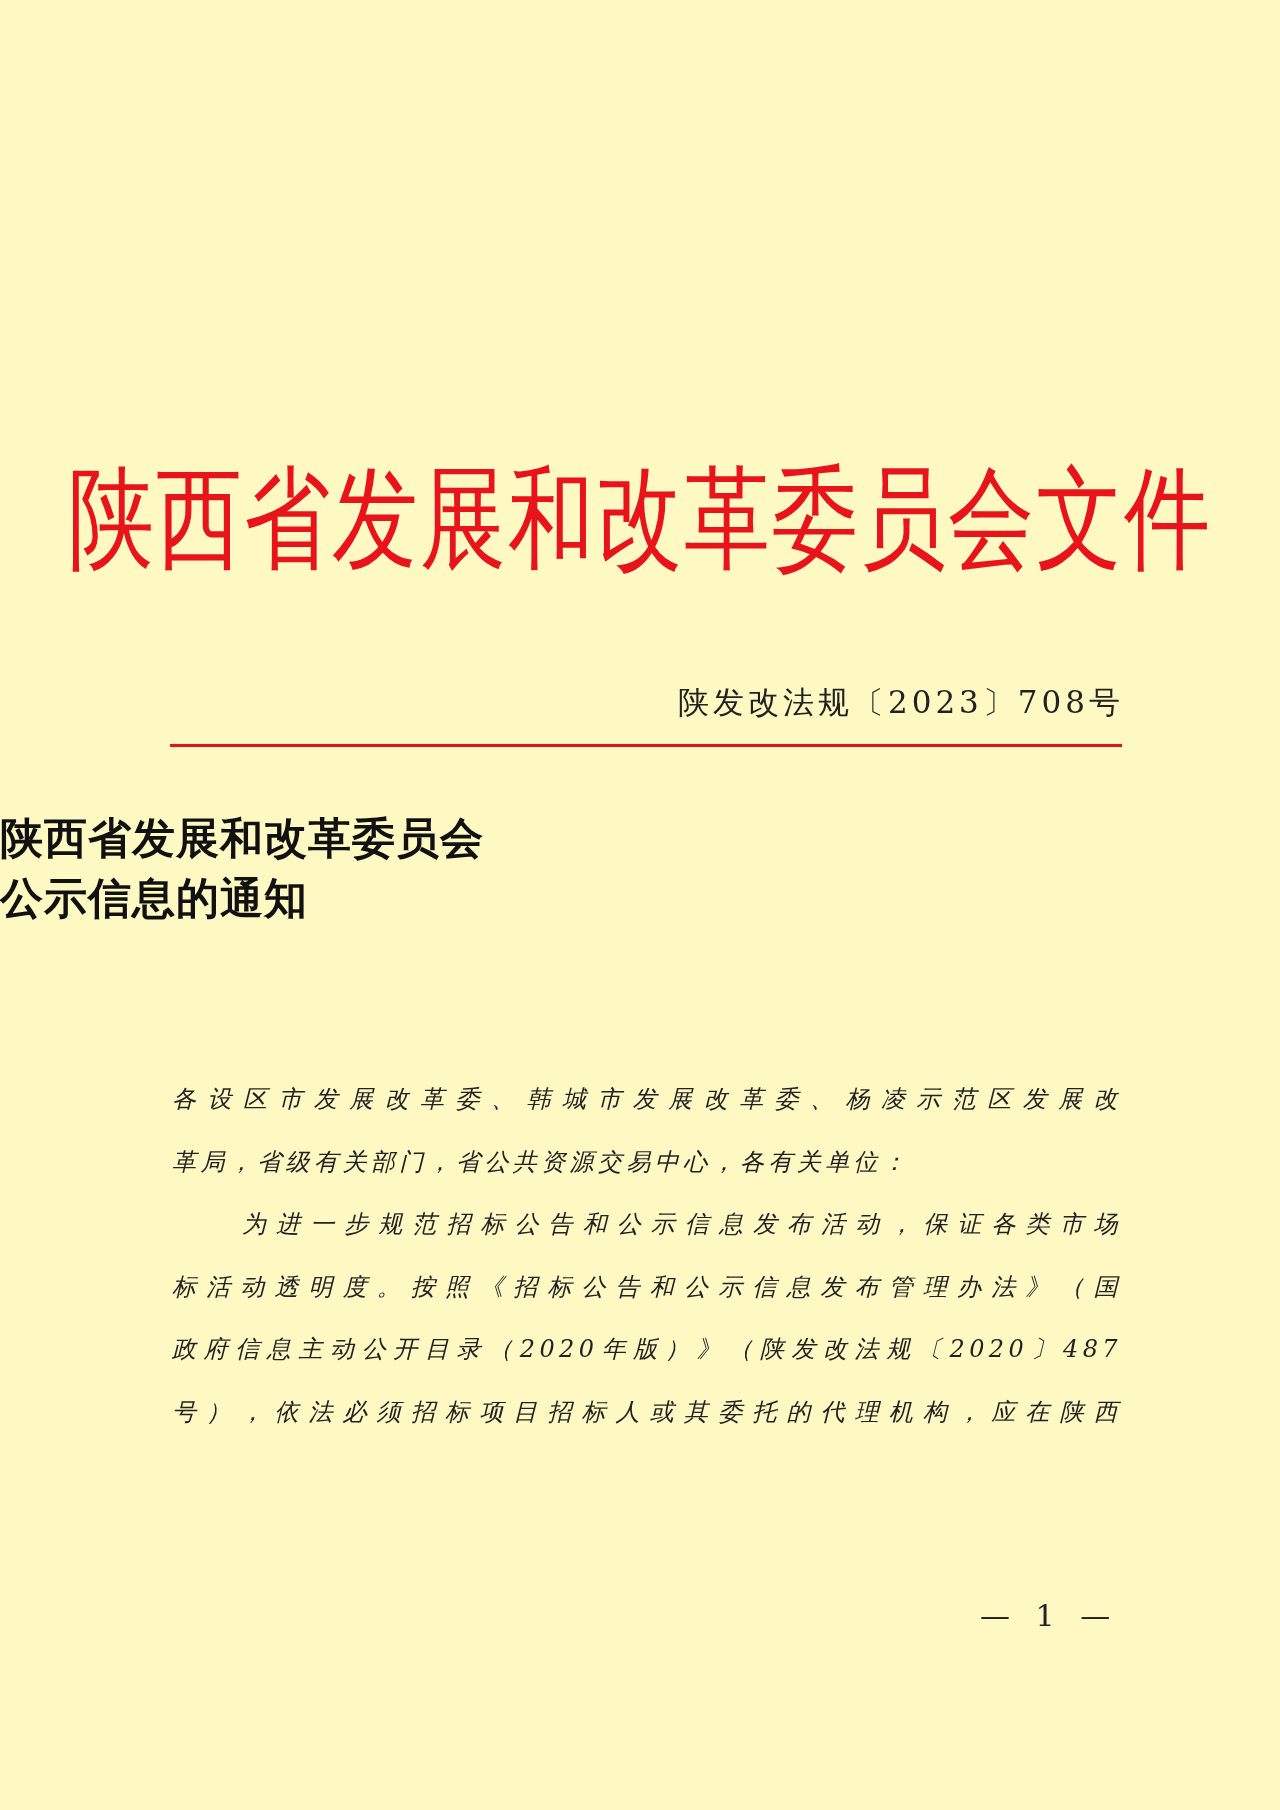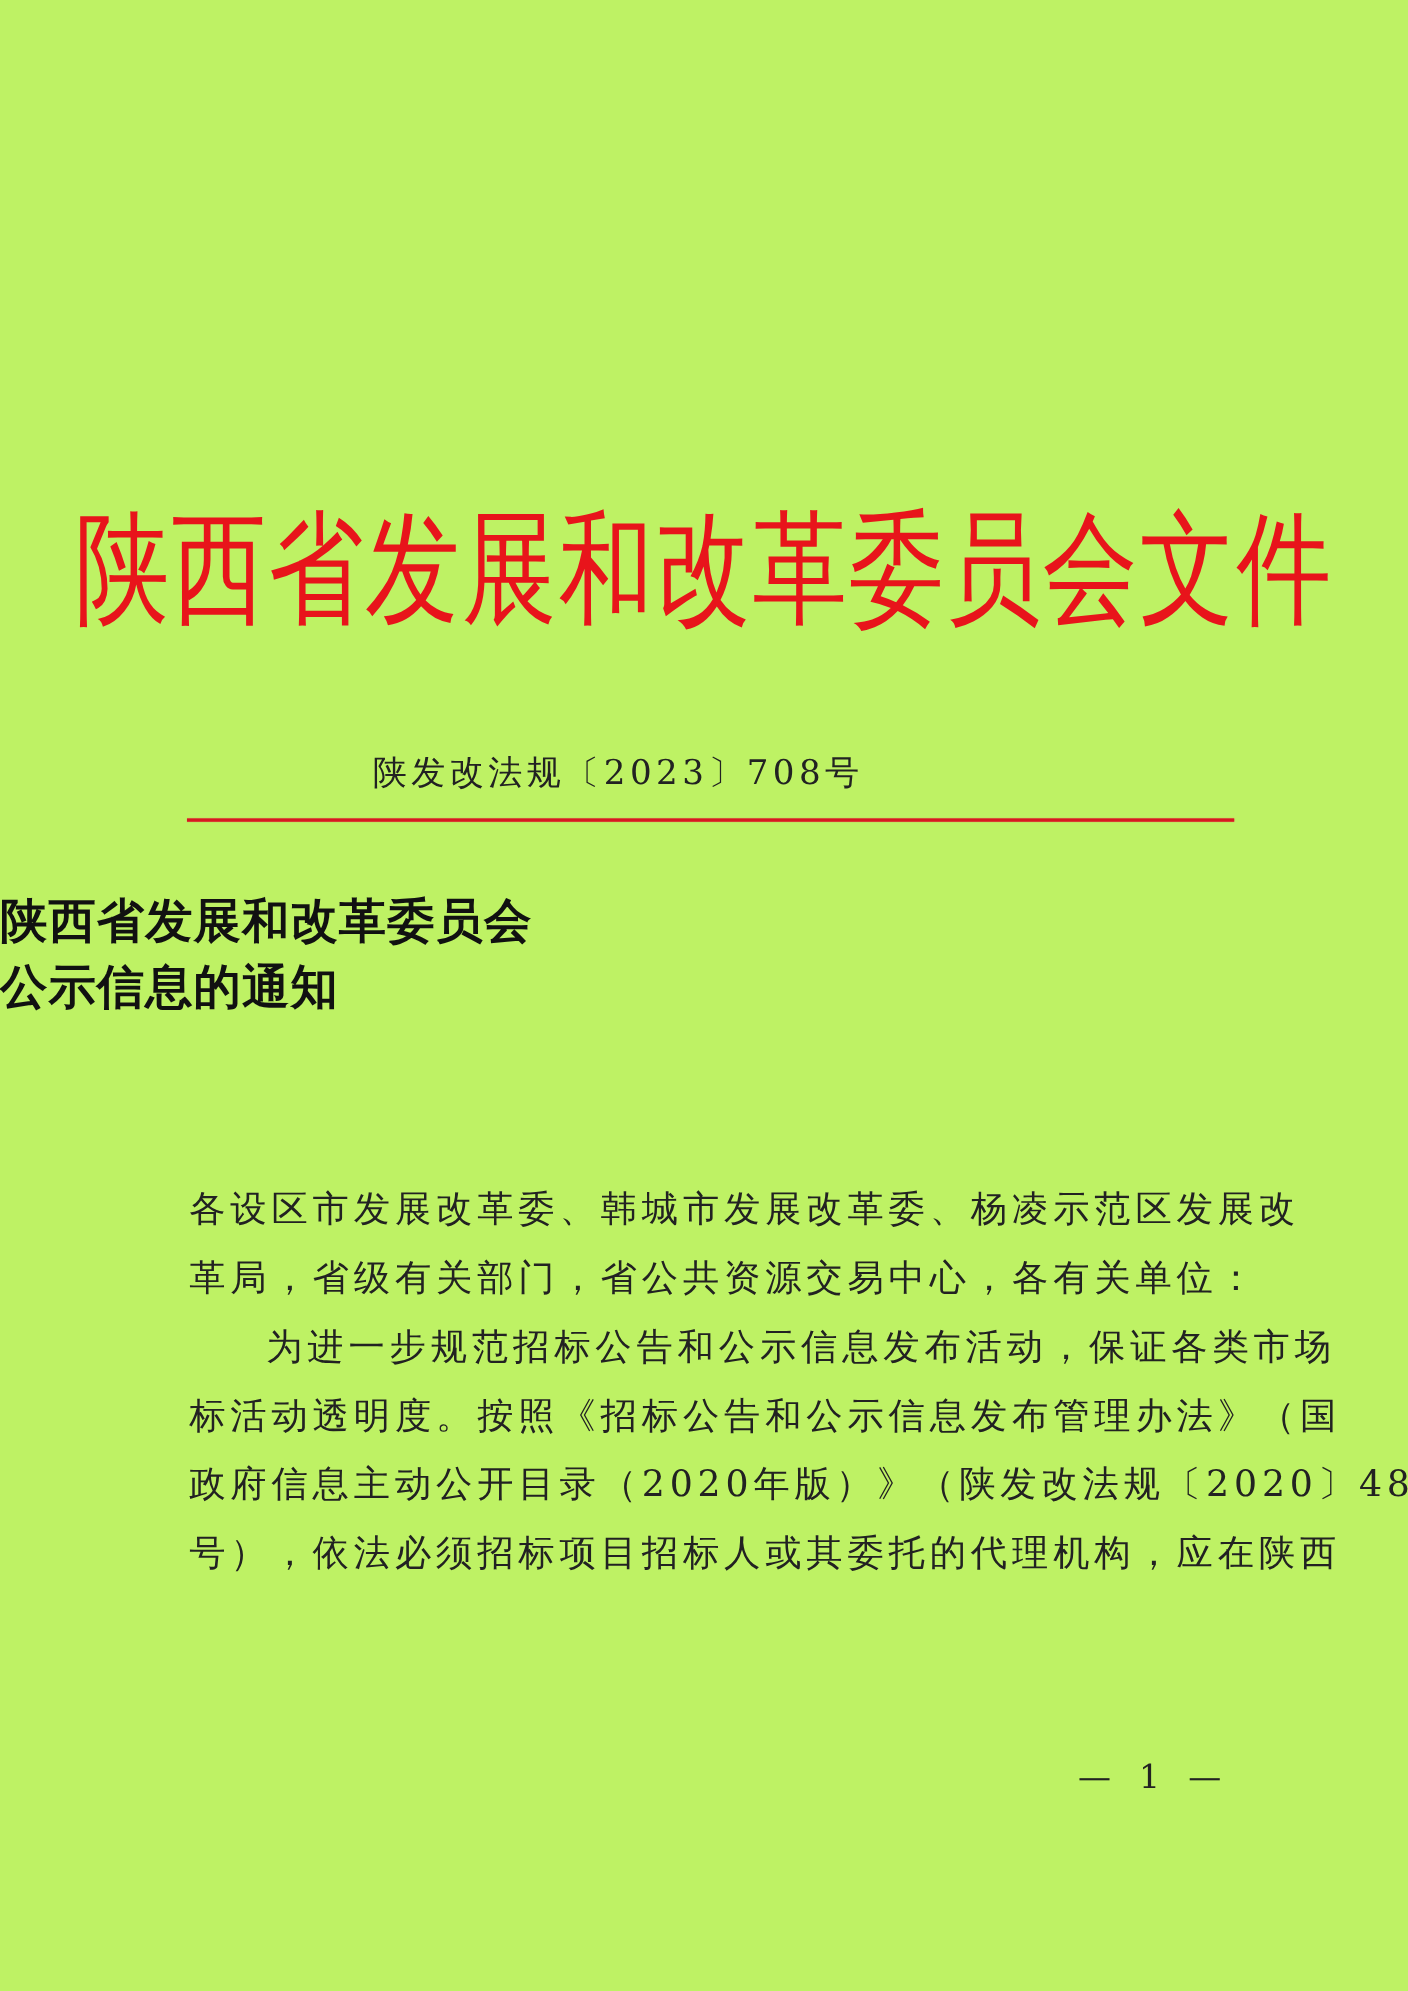--- a/index.html
+++ b/index.html
@@ -12,41 +12,41 @@
       height: 1810px;
       position: relative;
       overflow: hidden;
       font-family: "DejaVu Serif", "Liberation Serif", serif;
       color: #1a1a1a;
     }
     .page {
       position: absolute;
       left: 0; top: 0;
       width: 1280px; height: 1810px;
-      background: #bef264;
+      background: #fef9c3;
     }
     .masthead {
       position: absolute;
       left: 0; width: 1280px;
       top: 440px;
       text-align: center;
       color: #e8141b;
       font-family: "DejaVu Sans", "Liberation Sans", sans-serif;
       font-size: 86px;
       line-height: 120px;
       letter-spacing: 2px;
       transform: scaleY(1.3);
       transform-origin: center top;
       font-weight: normal;
     }
     .doc-number {
       position: absolute;
       left: 0; width: 1124px;
       top: 682px;
-      text-align: center;
+      text-align: right;
       font-size: 31px;
       letter-spacing: 4px;
       color: #222;
     }
     .red-rule {
       position: absolute;
       left: 170px;
       width: 952px;
       top: 744px;
       height: 3px;
@@ -63,24 +63,25 @@
       font-weight: bold;
       color: #111;
       letter-spacing: 1px;
     }
     .title div { white-space: nowrap; }
     .body {
       position: absolute;
       left: 172px;
       width: 950px;
       top: 1068px;
-      font-size: 33px;
+      font-size: 24px;
       line-height: 62.5px;
       color: #222;
       letter-spacing: 4.4px;
+      font-style: italic;
     }
     .body .line {
       white-space: nowrap;
       height: 62.5px;
       text-align: justify;
       text-align-last: justify;
     }
     .body .indent {
       padding-left: 70px;
     }

